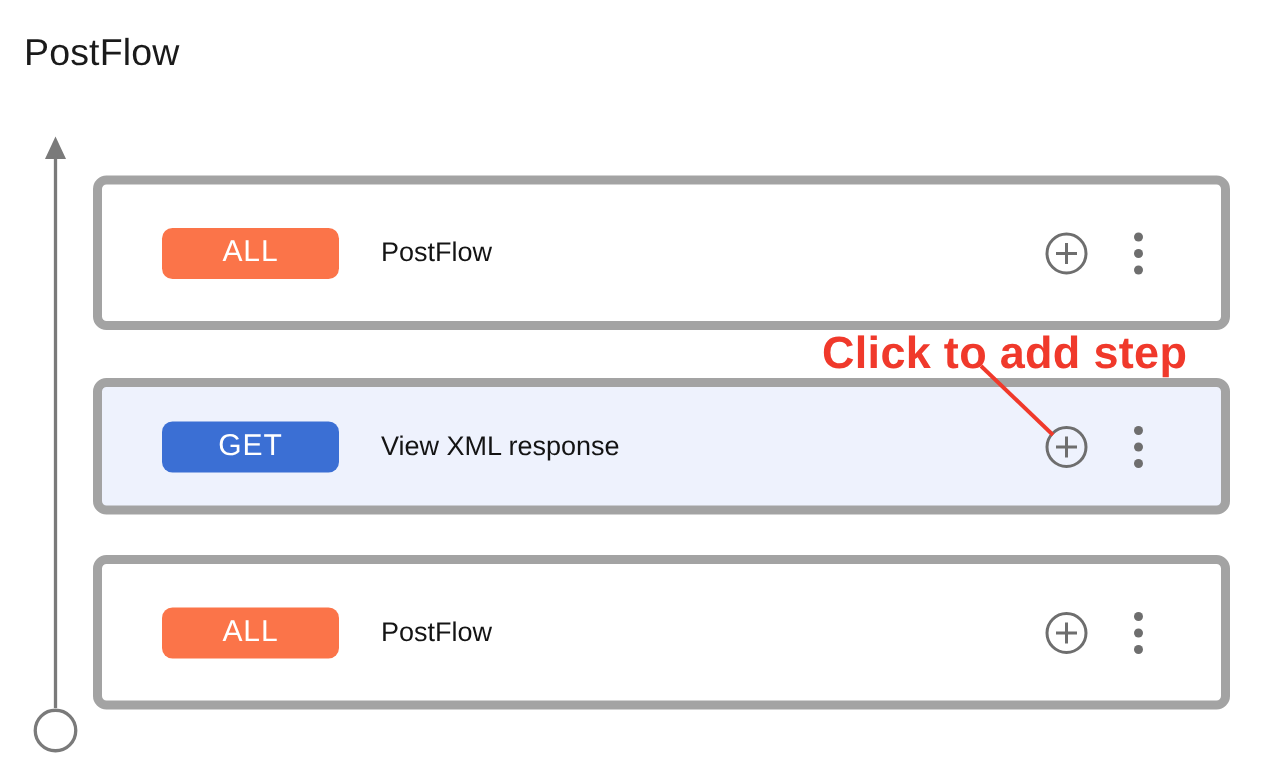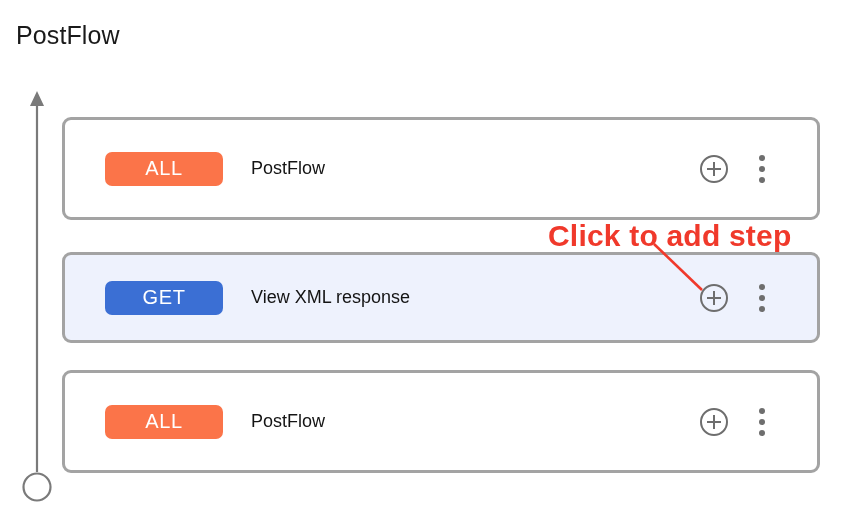--- a/index.html
+++ b/index.html
@@ -47,21 +47,21 @@
     position: absolute;
     left: 62px;
     top: 117px;
     width: 760px;
   }
   .flow-row {
     position: absolute;
     left: 0;
     width: 758px;
     box-sizing: border-box;
-    border: 3px solid #a3a3a3;
+    border: 6px solid #a3a3a3;
     border-radius: 9px;
     background: #ffffff;
     display: flex;
     align-items: center;
   }
   .flow-row.row-0 { top: 0px;   height: 103px; }
   .flow-row.row-1 { top: 135px; height: 91px; background: #eef2fd; }
   .flow-row.row-2 { top: 253px; height: 103px; }
 
   .badge {

